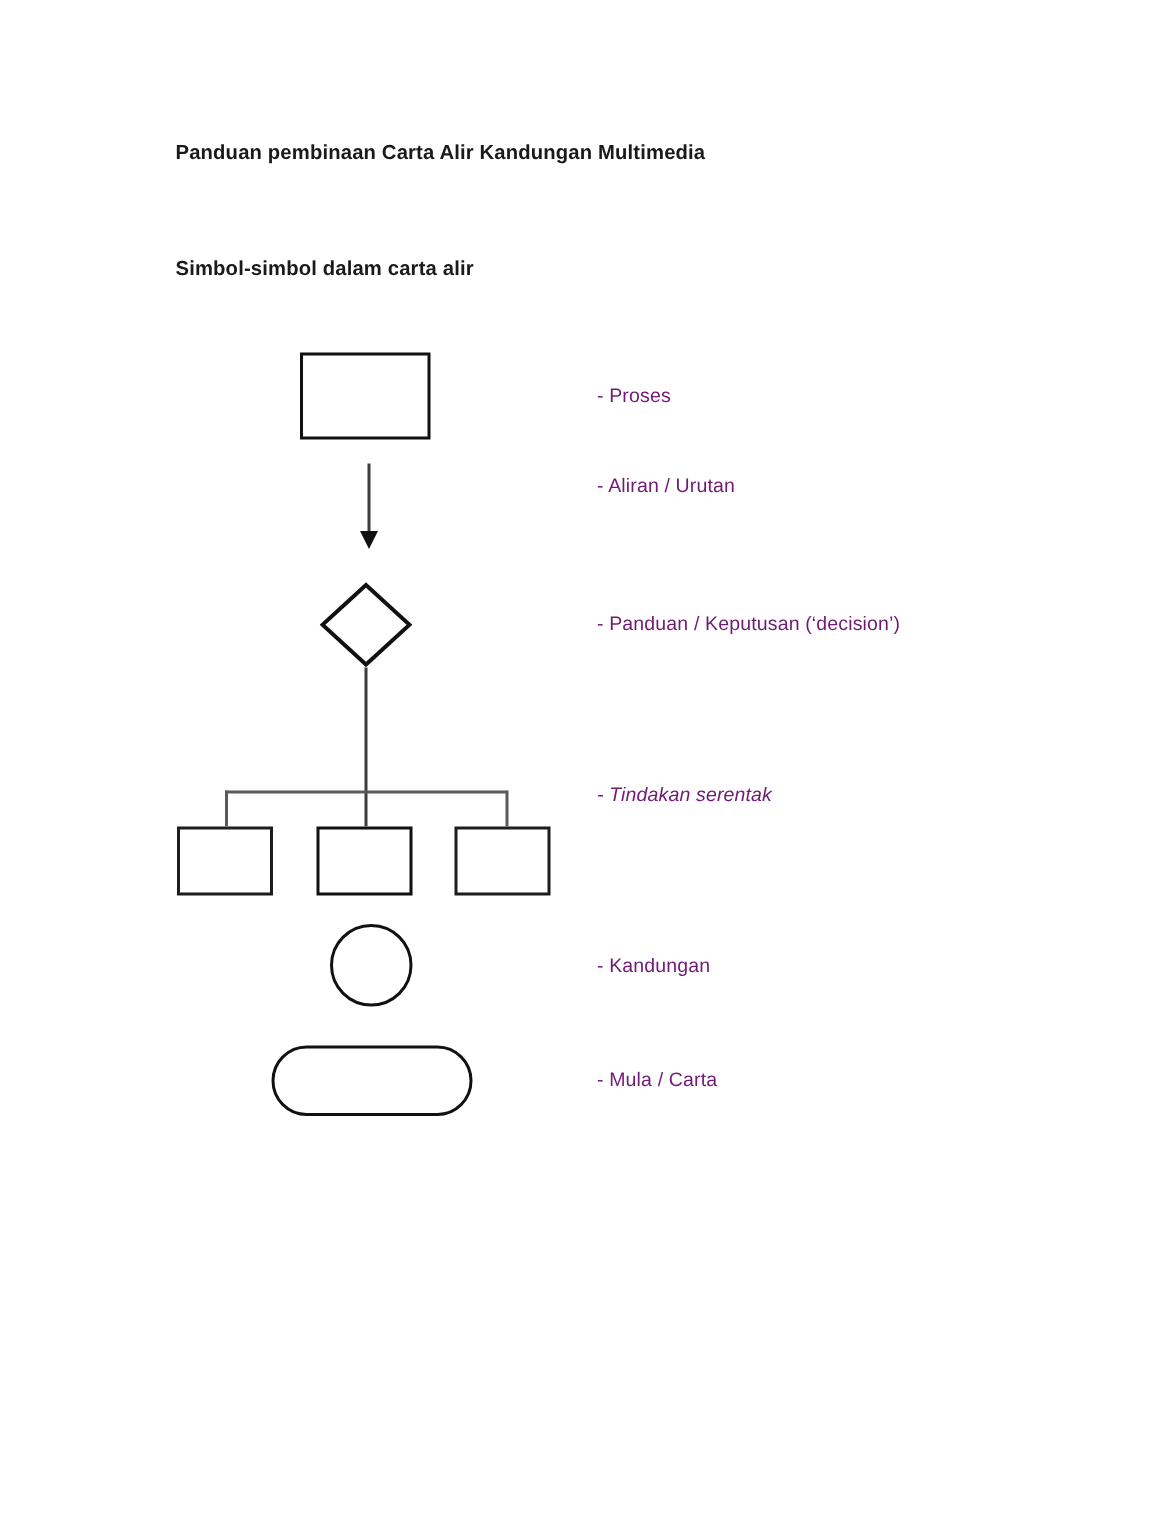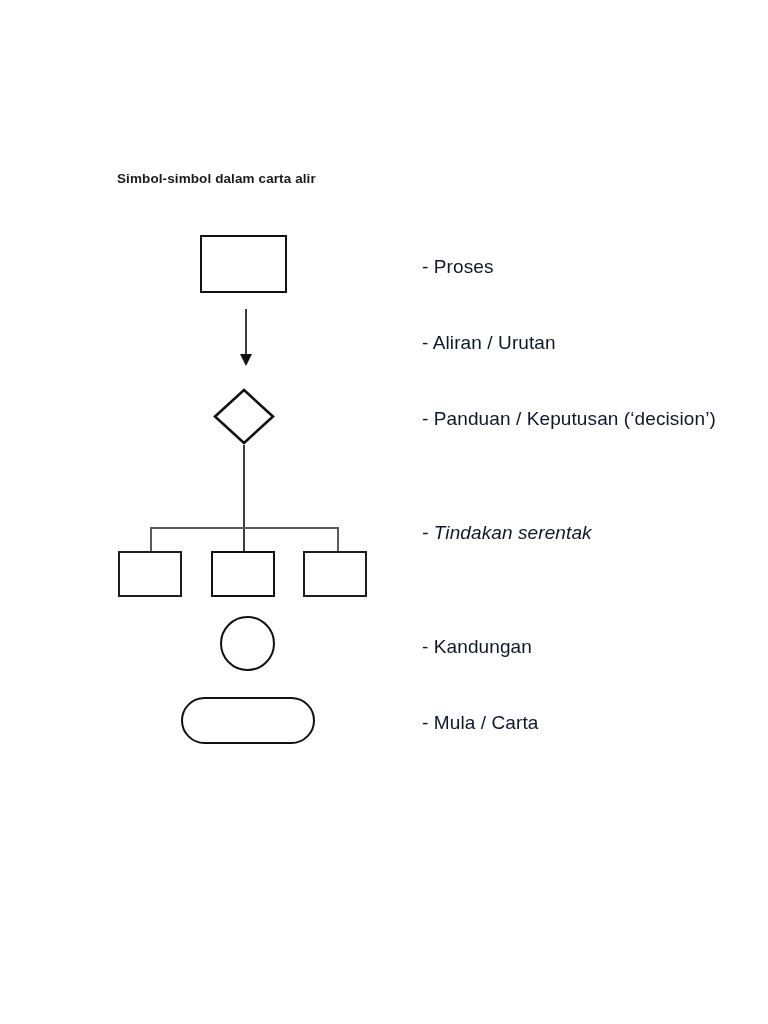--- a/index.html
+++ b/index.html
@@ -28,25 +28,24 @@
     color: #1a1a1a;
     white-space: nowrap;
   }
   #doc-title { left: 117px; top: 94px; }
   #section-title { left: 117px; top: 171px; text-align: center; }
 
   
   .legend-label {
     position: absolute;
     left: 398px;
-    font-size: 19px;
-    color: #0f172a;
+    font-size: 13px;
+    color: #701a75;
     white-space: nowrap;
     letter-spacing: 0.1px;
-    margin-left: 24px;
   }
   .legend-label .em {
   }
 
   
   .shape {
     position: absolute;
     box-sizing: border-box;
   }
   .rect-process {
@@ -161,31 +160,32 @@
     border: 2px solid #111111;
     border-radius: 24px;
     background: #ffffff;
   }
 </style>
 </head>
 <body>
 
 <div id="page">
 
+  <div class="heading" id="doc-title">Panduan pembinaan Carta Alir Kandungan Multimedia</div>
 
   <div class="heading" id="section-title">Simbol-simbol dalam carta alir</div>
 
   <div class="shape rect-process"></div>
   <div class="legend-label" style="top:256px;">- Proses</div>
 
   <div class="arrow-wrap">
     <div class="arrow-stem"></div>
     <div class="arrow-head"></div>
   </div>
-  <div class="legend-label" style="top:332px;">- Aliran / Urutan</div>
+  <div class="legend-label" style="top:316px;">- Aliran / Urutan</div>
 
   <div class="diamond">
     <svg width="62" height="57" viewBox="0 0 62 57" aria-hidden="true">
       <polygon points="31,2 60,28.5 31,55 2,28.5" fill="#ffffff" stroke="#111111" stroke-width="2.6" stroke-linejoin="miter"></polygon>
     </svg>
   </div>
   <div class="legend-label" style="top:408px;"><span>- Panduan / Keputusan (‘</span><span class="em">decision</span><span>’)</span></div>
 
   <div class="fork">
     <div class="fork-stem"></div>

